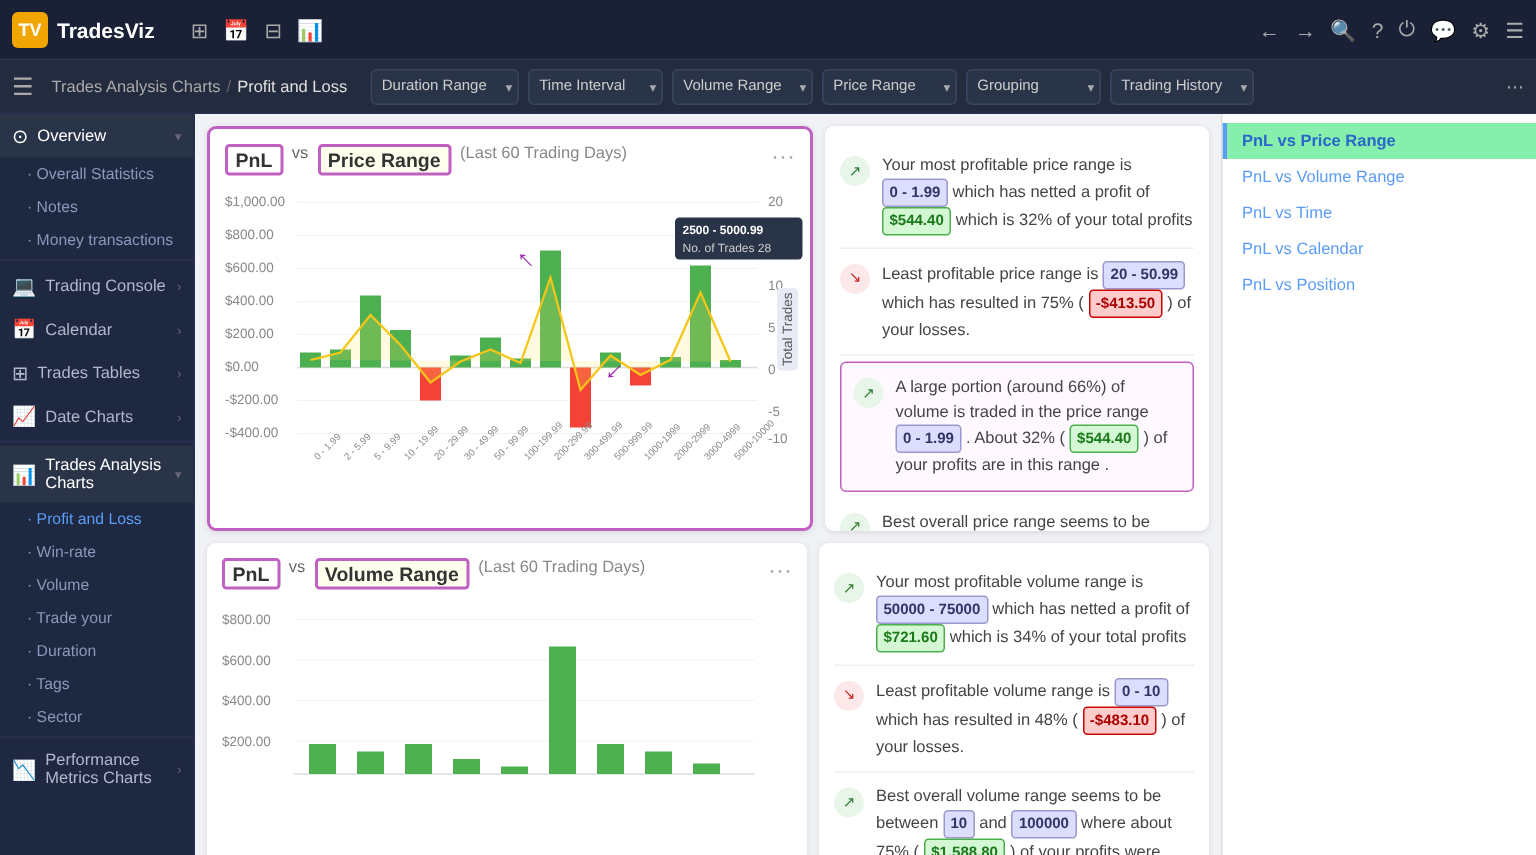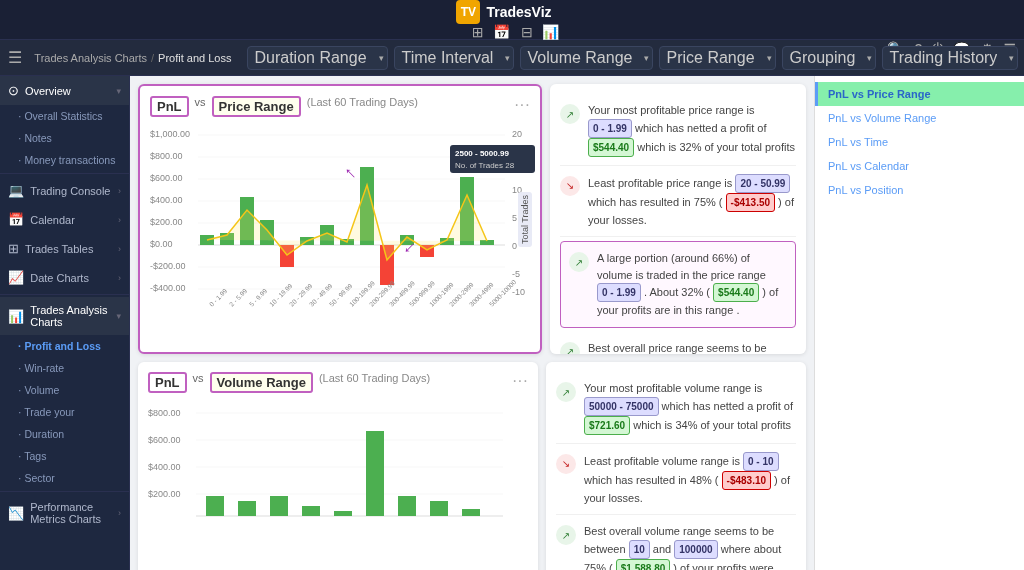--- a/index.html
+++ b/index.html
@@ -1,34 +1,34 @@
 <!DOCTYPE html>
 <html><head>
   <meta charset="utf-8">
   <style>
     * { box-sizing: border-box; margin: 0; padding: 0; }
     body { font-family: -apple-system, BlinkMacSystemFont, 'Segoe UI', sans-serif; background: #1a2035; color: #e0e0e0; font-size: 12px; overflow: hidden; }
 
     
-    .top-nav { display: flex; align-items: center; background: #1a2035; height: 40px; padding: 0 8px; border-bottom: 1px solid #2a3050; flex-direction: column; }
+    .top-nav { display: flex; align-items: center; background: #1a2035; height: 40px; padding: 0 8px; border-bottom: 1px solid #2a3050; }
     .top-nav .logo { display: flex; align-items: center; gap: 6px; font-size: 14px; font-weight: 600; color: #fff; margin-right: 16px; }
     .top-nav .logo-icon { width: 24px; height: 24px; background: #f0a500; border-radius: 4px; display: flex; align-items: center; justify-content: center; font-size: 12px; color: #fff; font-weight: bold; }
     .nav-icons { display: flex; gap: 10px; align-items: center; color: #aaa; margin-left: 8px; }
     .nav-icons span { cursor: pointer; font-size: 14px; }
     .top-nav-right { margin-left: auto; display: flex; gap: 10px; align-items: center; color: #aaa; }
     .top-nav-right span { cursor: pointer; font-size: 14px; }
 
     
     .breadcrumb-bar { display: flex; align-items: center; background: #232b3e; height: 36px; padding: 0 8px; gap: 8px; border-bottom: 1px solid #2a3050; flex-wrap: nowrap; overflow: hidden; }
     .hamburger { color: #aaa; cursor: pointer; font-size: 16px; margin-right: 4px; }
     .breadcrumb { display: flex; align-items: center; gap: 4px; color: #aaa; font-size: 11px; white-space: nowrap; }
     .breadcrumb .sep { color: #666; }
     .breadcrumb .current { color: #e0e0e0; }
     .filters { display: flex; gap: 6px; margin-left: 8px; }
-    .filter-select { background: #2a3448; border: 1px solid #3a4560; border-radius: 4px; color: #ccc; padding: 2px 20px 2px 6px; font-size: 16px; height: 24px; appearance: none; cursor: pointer; min-width: 90px; position: relative; }
+    .filter-select { background: #2a3448; border: 1px solid #3a4560; border-radius: 4px; color: #ccc; padding: 2px 20px 2px 6px; font-size: 10px; height: 24px; appearance: none; cursor: pointer; min-width: 90px; position: relative; }
     .filter-wrap { position: relative; display: inline-block; }
     .filter-wrap::after { content: '▾'; position: absolute; right: 5px; top: 50%; transform: translateY(-50%); font-size: 9px; color: #aaa; pointer-events: none; }
     .breadcrumb-dots { margin-left: auto; color: #aaa; cursor: pointer; }
 
     
     .main { display: flex; height: calc(570px - 76px); }
 
     
     .sidebar { width: 130px; background: #1e2840; border-right: 1px solid #2a3050; overflow-y: auto; flex-shrink: 0; }
     .sidebar-item { display: flex; align-items: center; padding: 7px 8px; cursor: pointer; color: #b0b8cc; font-size: 11px; gap: 6px; }
@@ -171,21 +171,21 @@
       <span class="si-icon">📈</span>
       <span>Date Charts</span>
       <span class="si-arrow">›</span>
     </div>
     <div class="sidebar-divider"></div>
     <div class="sidebar-item active">
       <span class="si-icon">📊</span>
       <span>Trades Analysis Charts</span>
       <span class="si-arrow">▾</span>
     </div>
-    <div class="sidebar-sub active" style="color:#5b9cf6;font-weight:bold;">· Profit and Loss</div>
+    <div class="sidebar-sub active" style="color:#5b9cf6;">· Profit and Loss</div>
     <div class="sidebar-sub">· Win-rate</div>
     <div class="sidebar-sub">· Volume</div>
     <div class="sidebar-sub">· Trade your</div>
     <div class="sidebar-sub">· Duration</div>
     <div class="sidebar-sub">· Tags</div>
     <div class="sidebar-sub">· Sector</div>
     <div class="sidebar-divider"></div>
     <div class="sidebar-item">
       <span class="si-icon">📉</span>
       <span>Performance Metrics Charts</span>

